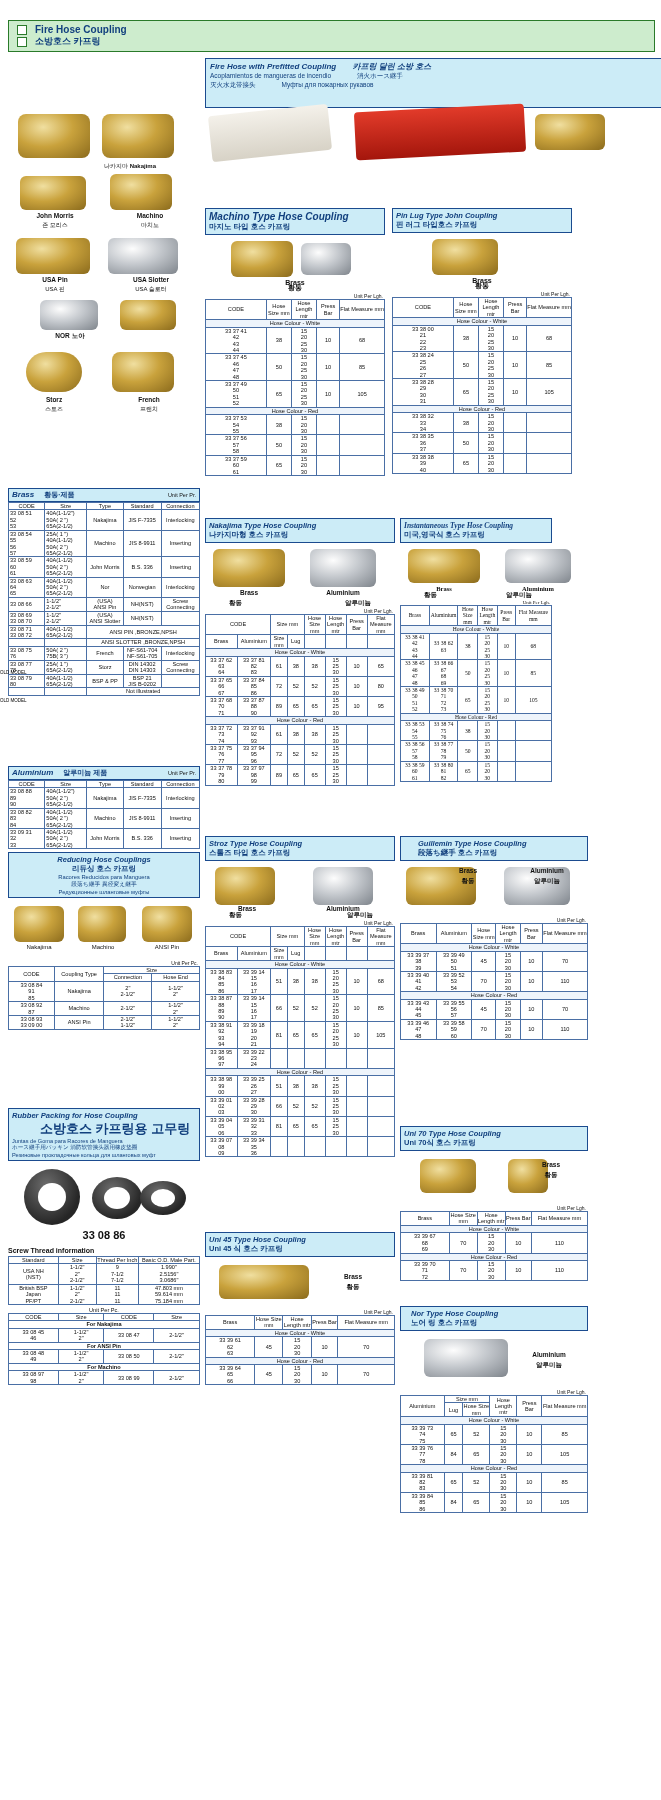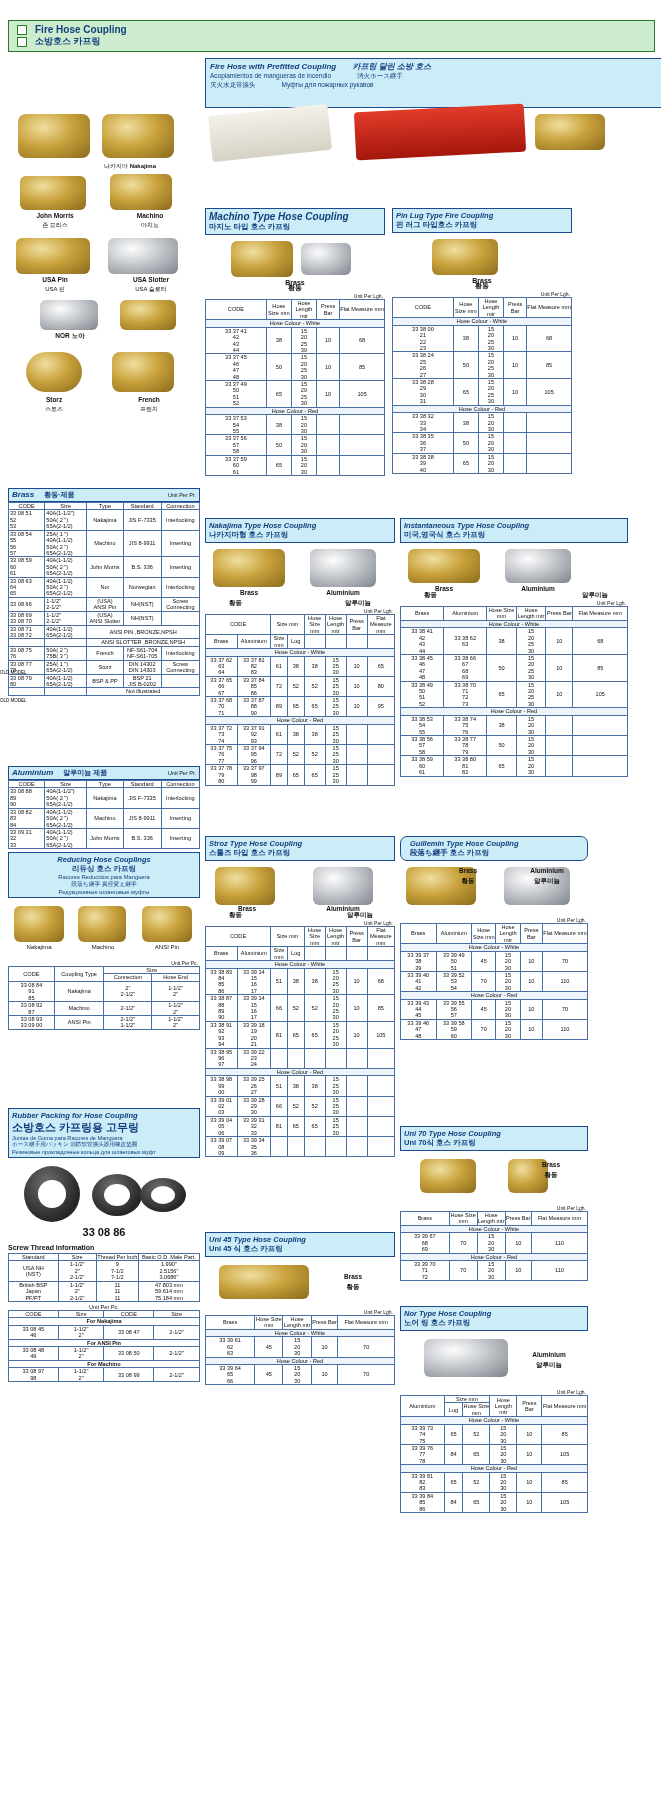--- a/index.html
+++ b/index.html
@@ -239,21 +239,21 @@
 30</td>
             <td></td>
             <td></td>
           </tr>
       </tbody>
     </table>
   </div>
 
   <div class="abs" style="left:392px;top:208px;width:180px;">
     <div class="box hdr-blue" style="padding:2px 3px;">
-      <div class="ttl-it blue" style="font-size:7.5px;">Pin Lug Type Fire Coupling</div>
+      <div class="ttl-it blue" style="font-size:7.5px;">Pin Lug Type John Coupling</div>
       <div class="blue bold" style="font-size:7.5px;">핀 러그 타입호스 카프링</div>
     </div>
     <div style="position:relative;height:52px;">
       <div class="abs photo brassgrad" style="left:40px;top:6px;width:66px;height:36px;border-radius:6px;"></div>
       <div class="abs ctr bold" style="left:60px;top:44px;width:60px;font-size:7px;">Brass</div>
     </div>
     <div class="ctr bold" style="font-size:7px;margin-top:-4px;">황동</div>
     <div class="unitper">Unit Per Lgh.</div>
     <table class="t">
       <thead>
@@ -680,21 +680,21 @@
             <td style="white-space:pre-line">15
 25
 30</td>
             <td></td>
             <td></td>
           </tr>
       </tbody>
     </table>
   </div>
 
-  <div class="abs" style="left:400px;top:518px;width:228px;">
+  <div class="abs" style="left:400px;top:518px;width:152px;font-family:Liberation Serif, serif;">
     <div class="box hdr-blue" style="padding:2px 3px;">
       <div class="ttl-it blue" style="font-size:7.5px;">Instantaneous Type  Hose Coupling</div>
       <div class="blue bold" style="font-size:7.5px;">미국,영국식 호스 카프링</div>
     </div>
     <div style="position:relative;height:56px;">
       <div class="abs photo brassgrad" style="left:8px;top:6px;width:72px;height:34px;border-radius:6px;"></div>
       <div class="abs photo silvergrad" style="left:105px;top:6px;width:66px;height:34px;border-radius:6px;"></div>
       <div class="abs ctr bold" style="left:8px;top:42px;width:72px;font-size:6.5px;">Brass</div>
       <div class="abs ctr bold" style="left:100px;top:42px;width:76px;font-size:6.5px;">Aluminium</div>
     </div>
@@ -1052,21 +1052,21 @@
             <td></td>
             <td></td>
             <td></td>
             <td></td>
           </tr>
       </tbody>
     </table>
   </div>
 
   <div class="abs" style="left:400px;top:836px;width:188px;">
-    <div class="box hdr-blue" style="padding:2px 9px;border-radius:7px;">
+    <div class="box hdr-blue" style="padding:2px 17px;">
       <div class="ttl-it blue" style="font-size:7.5px;">Guillemin Type Hose Coupling</div>
       <div class="blue bold" style="font-size:7.5px;">段落ち継手 호스 카프링</div>
     </div>
     <div style="position:relative;height:56px;">
       <div class="abs photo brassgrad" style="left:6px;top:6px;width:70px;height:38px;border-radius:6px;"></div>
       <div class="abs photo silvergrad" style="left:104px;top:6px;width:66px;height:38px;border-radius:6px;"></div>
       <div class="abs ctr bold" style="left:40px;top:6px;width:56px;font-size:6.5px;">Brass</div>
       <div class="abs ctr bold" style="left:112px;top:6px;width:70px;font-size:6.5px;">Aluminium</div>
       <div class="abs ctr bold" style="left:40px;top:16px;width:56px;font-size:6.5px;">황동</div>
       <div class="abs ctr bold" style="left:112px;top:16px;width:70px;font-size:6.5px;">알루미늄</div>
@@ -1199,21 +1199,21 @@
 20
 30</td>
             <td>10</td>
             <td>110</td>
           </tr>
       </tbody>
     </table>
   </div>
 
   <div class="abs" style="left:400px;top:1306px;width:188px;">
-    <div class="box hdr-blue" style="padding:2px 3px;">
+    <div class="box hdr-blue" style="padding:2px 10px;">
       <div class="ttl-it blue" style="font-size:7.5px;">Nor Type Hose Coupling</div>
       <div class="blue bold" style="font-size:7.5px;">노어 링  호스 카프링</div>
     </div>
     <div style="position:relative;height:58px;">
       <div class="abs photo silvergrad" style="left:24px;top:8px;width:84px;height:38px;border-radius:6px;"></div>
       <div class="abs ctr bold" style="left:116px;top:20px;width:66px;font-size:6.5px;">Aluminium</div>
       <div class="abs ctr bold" style="left:116px;top:30px;width:66px;font-size:6.5px;">알루미늄</div>
     </div>
     <div class="unitper">Unit Per Lgh.</div>
     <table class="t">
@@ -1339,21 +1339,21 @@
             <td>10</td>
             <td>70</td>
           </tr>
       </tbody>
     </table>
   </div>
 
   <div class="abs" style="left:8px;top:1108px;width:192px;">
     <div class="box hdr-blue" style="padding:2px 3px;">
       <div class="ttl-it blue" style="font-size:7.6px;">Rubber Packing for Hose Coupling</div>
-      <div class="blue bold" style="font-size:11px;">소방호스 카프링용 고무링</div>
+      <div class="blue bold" style="font-size:13px;margin-left:28px;">소방호스 카프링용 고무링</div>
       <div style="font-size:5.6px;color:#12407e;">Juntas de Goma para Racores de Manguera</div>
       <div style="font-size:5.6px;color:#12407e;">ホース継手用パッキン    消防软管接头器用橡皮垫圈</div>
       <div style="font-size:5.6px;color:#12407e;">Резиновые прокладочные кольца для шланговых муфт</div>
     </div>
     <div style="position:relative;height:72px;">
       <div class="abs darkgrad" style="left:16px;top:8px;width:56px;height:56px;border-radius:50%;">
         <div style="position:absolute;left:14px;top:14px;width:28px;height:28px;border-radius:50%;background:#fff;"></div>
       </div>
       <div class="abs darkgrad" style="left:84px;top:16px;width:50px;height:42px;border-radius:50%;">
         <div style="position:absolute;left:12px;top:10px;width:26px;height:22px;border-radius:50%;background:#fff;"></div>

